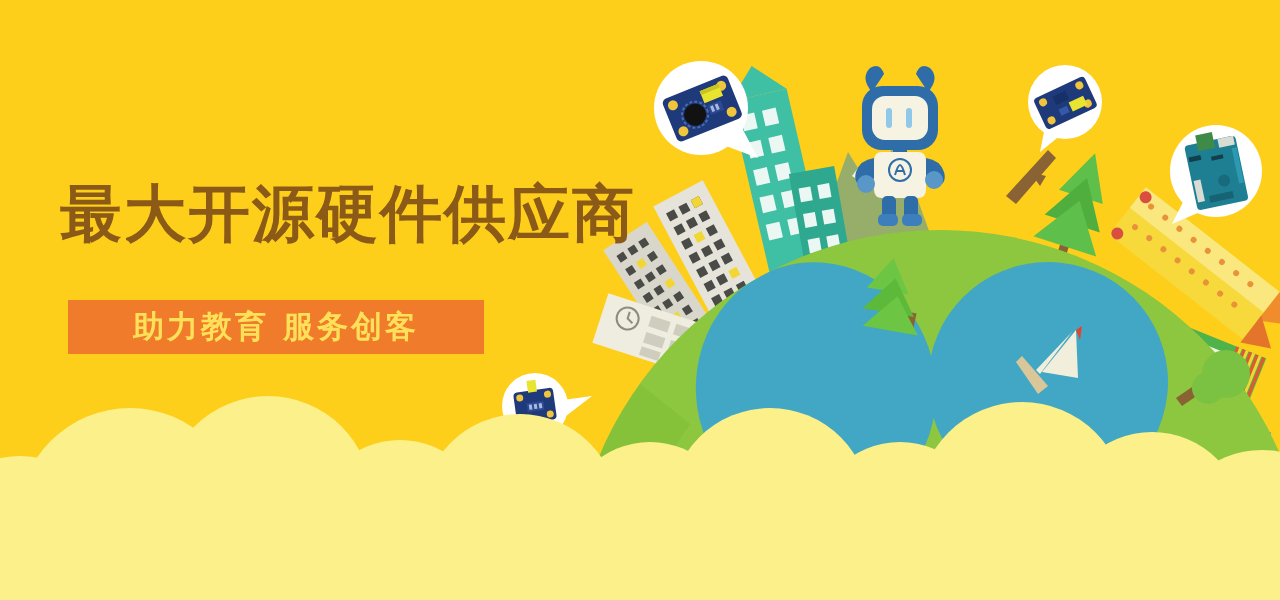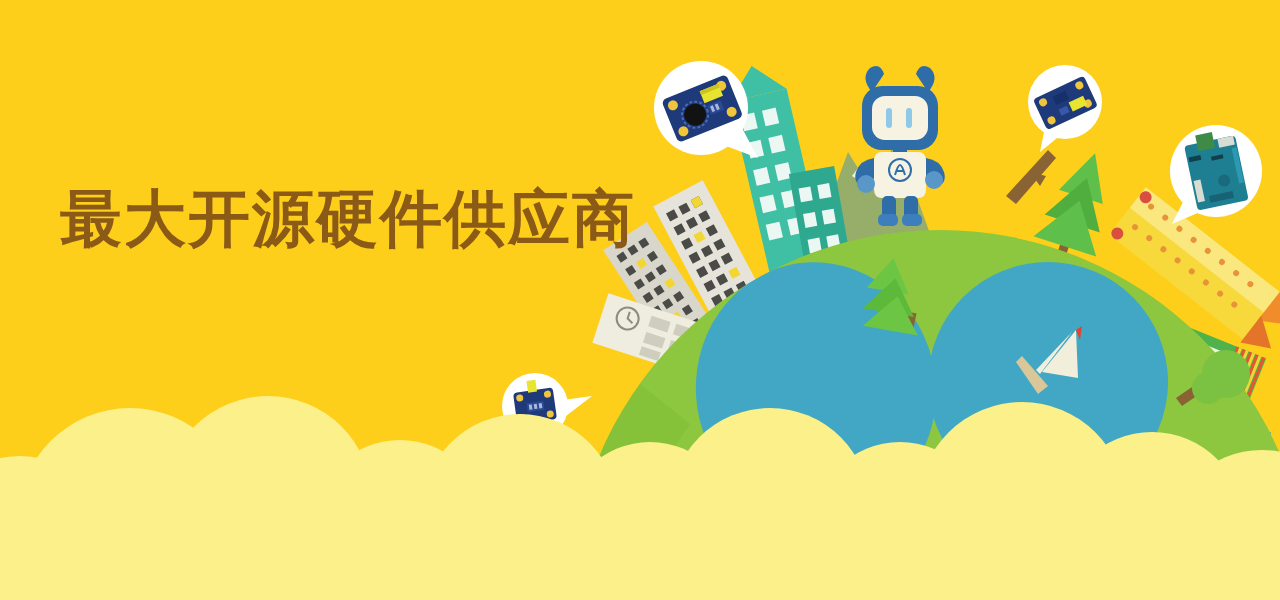--- a/index.html
+++ b/index.html
@@ -10,21 +10,21 @@
   #banner{
     position:relative;width:1280px;height:600px;overflow:hidden;
     background:#FDCF1B;
   }
   .layer{position:absolute;top:0;left:0;width:1280px;height:600px;}
   
   #headline{
     position:absolute;left:60px;top:186px;
     font-size:62px;line-height:1.05;font-weight:bold;
     color:#8B5A17;letter-spacing:2px;white-space:nowrap;
-    font-family:Liberation Sans, sans-serif;
+    font-family:Liberation Mono, monospace;
   }
   #subtitle-bar{
     position:absolute;left:68px;top:300px;
     width:416px;height:54px;background:#F07B2A;
     display:flex;align-items:center;justify-content:center;
   }
   #subtitle-text{
     font-size:31px;font-weight:bold;color:#FFE159;letter-spacing:3px;
     white-space:nowrap;
     font-family:"DejaVu Sans","Liberation Sans",sans-serif;
@@ -430,14 +430,17 @@
         <circle cx="1152" cy="524" r="92"></circle>
         <circle cx="1262" cy="546" r="96"></circle>
         <rect x="0" y="540" width="1280" height="60"></rect>
       </g>
 
     </g>
   </svg>
 
   <div id="headline">最大开源硬件供应商</div>
 
+  <div id="subtitle-bar">
+    <span id="subtitle-text">助力教育  服务创客</span>
+  </div>
 
 </div>
 
 </body></html>

